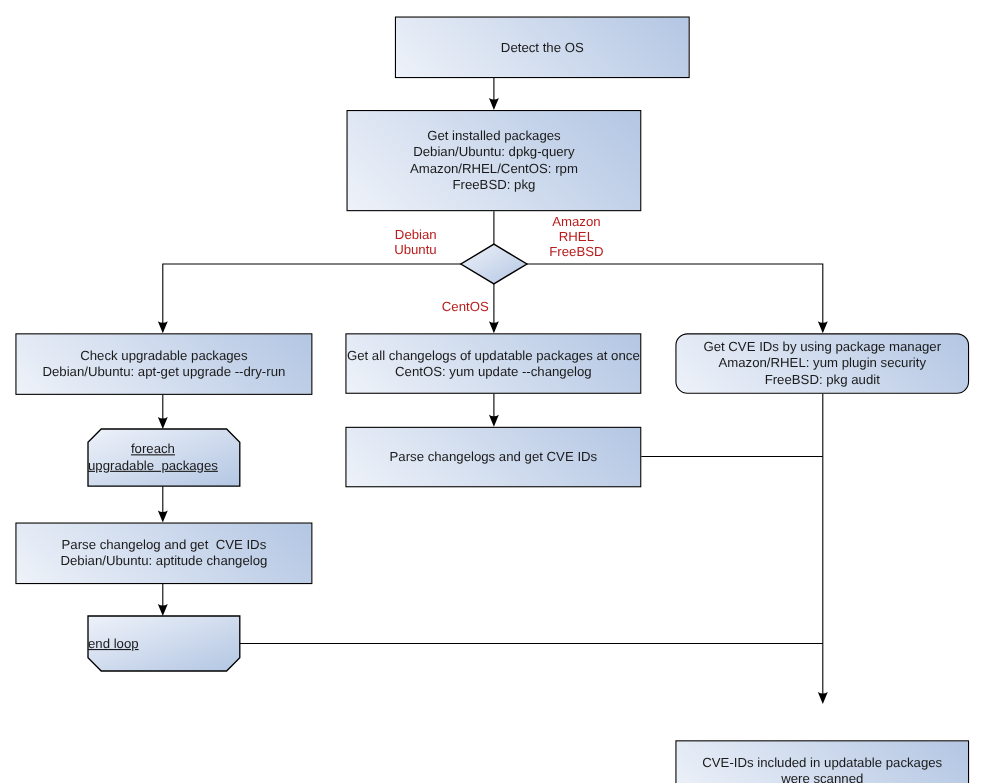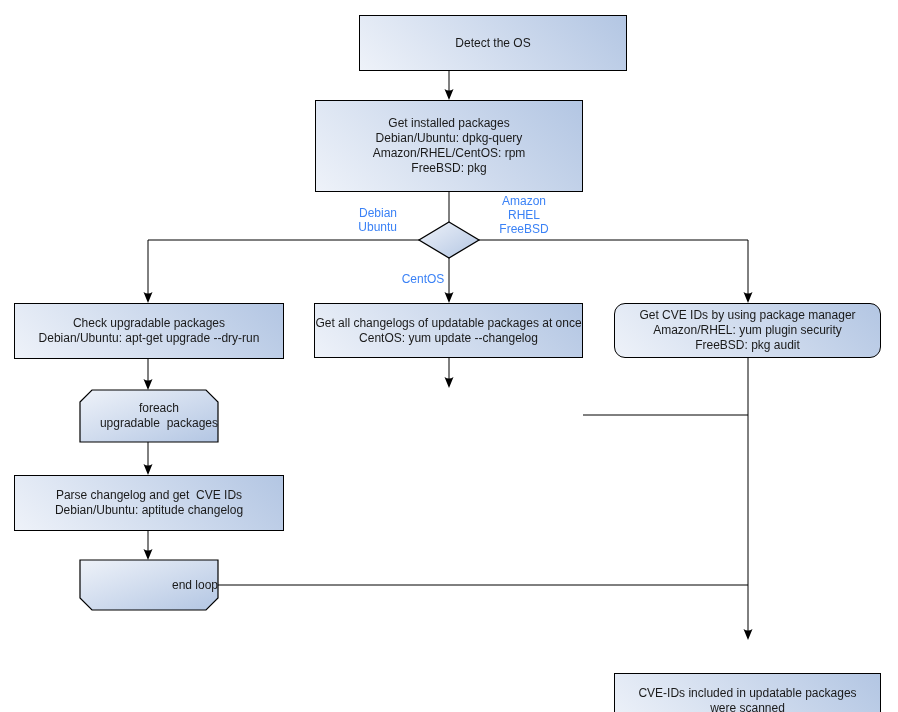--- a/index.html
+++ b/index.html
@@ -36,31 +36,32 @@
   .node .node-label,
   .shape-label .node-label {
     white-space: pre;
     text-align: center;
     flex: none;
   }
   .shape-label {
     position: absolute;
     display: flex;
     align-items: center;
-    justify-content: flex-end;
+    justify-content: flex-start;
     font-size: 12px;
     line-height: 15px;
     text-align: center;
+    text-decoration: underline;
   }
   .edge-label {
     position: absolute;
     font-size: 12px;
     line-height: 14px;
     white-space: pre;
-    color: #3b82f6;
+    color: #b91c1c;
   }
   .edge-label.align-right { text-align: right; }
   .edge-label.align-center { text-align: center; }
   .edge-label.align-left { text-align: center; }
 </style>
 </head>
 <body>
 
 <div id="stage">
 
@@ -125,20 +126,23 @@
   <div class="node" style="left:314px; top:303px; width:269px; height:55px;">
     <span class="node-label">Get all changelogs of updatable packages at once
 CentOS: yum update --changelog</span>
   </div>
 
   <div class="node" style="left:14px; top:475px; width:270px; height:56px;">
     <span class="node-label">Parse changelog and get  CVE IDs
 Debian/Ubuntu: aptitude changelog</span>
   </div>
 
+  <div class="node" style="left:314px; top:388px; width:269px; height:55px;">
+    <span class="node-label">Parse changelogs and get CVE IDs</span>
+  </div>
 
   <div class="node" style="left:614px; top:303px; width:267px; height:55px;border-radius:11px;">
     <span class="node-label">Get CVE IDs by using package manager
 Amazon/RHEL: yum plugin security
 FreeBSD: pkg audit</span>
   </div>
 
   <div class="node" style="left:614px; top:673px; width:267px; height:56px;">
     <span class="node-label">CVE-IDs included in updatable packages
 were scanned</span>

